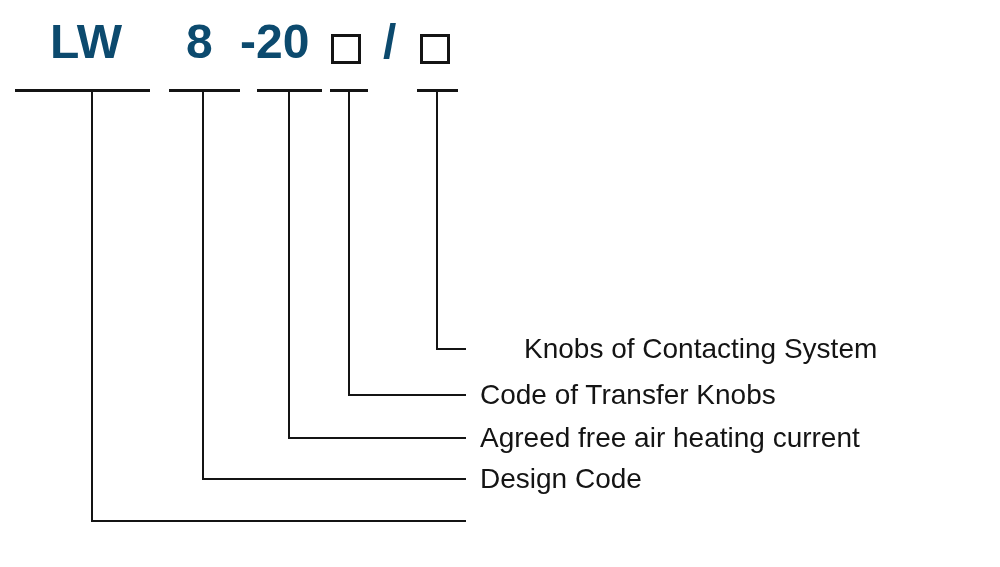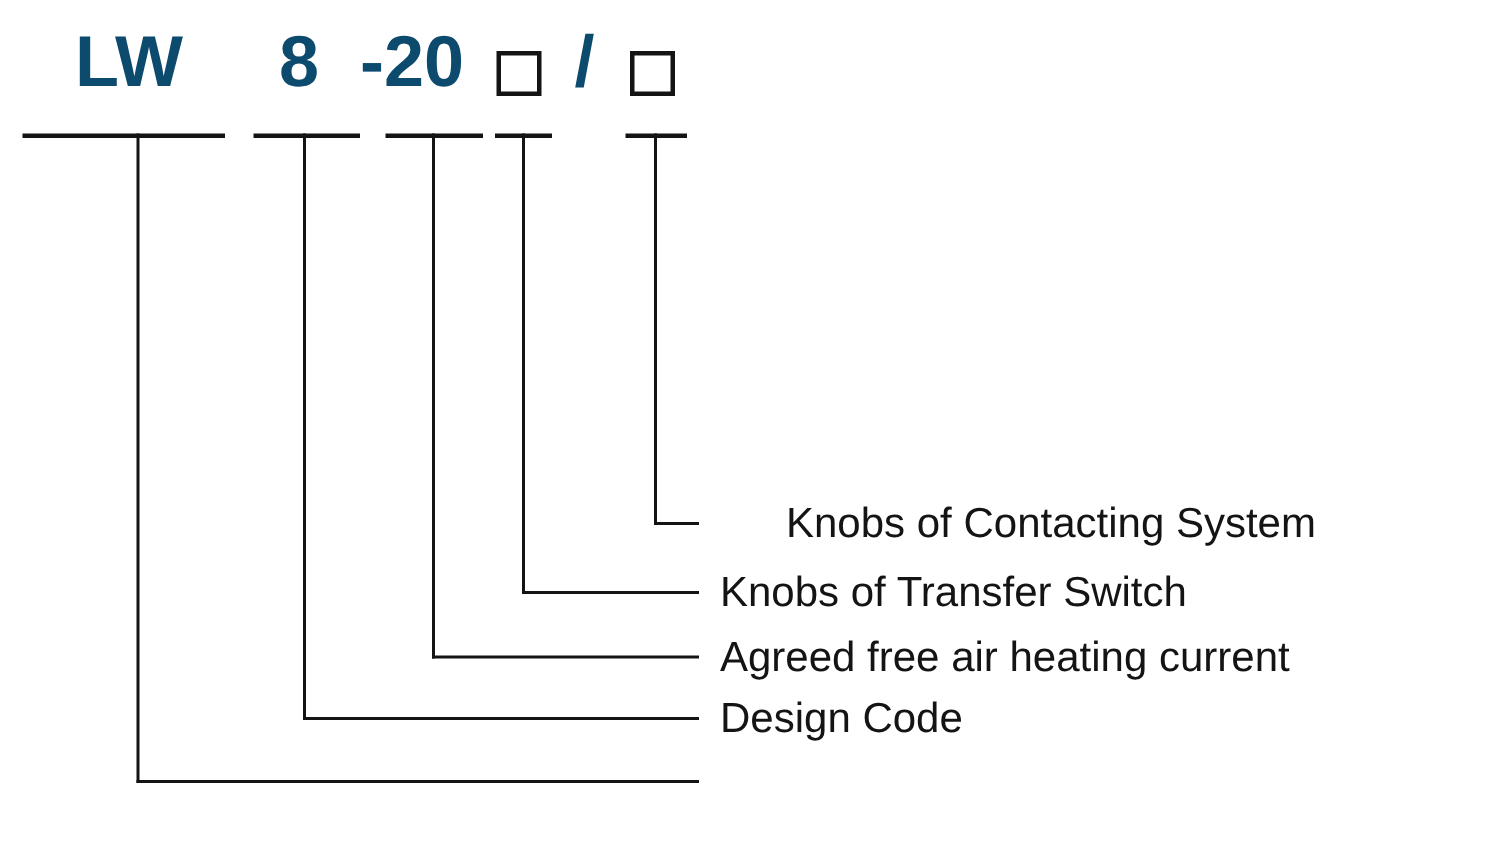--- a/index.html
+++ b/index.html
@@ -84,20 +84,20 @@
   <div class="vline" style="left:436px; top:89px; height:261px;"></div>
 
   <div class="leader" style="left:436px; top:348px; width:30px;"></div>
   <div class="leader" style="left:348px; top:394px; width:118px;"></div>
   <div class="leader" style="left:288px; top:437px; width:178px;"></div>
   <div class="leader" style="left:202px; top:478px; width:264px;"></div>
   <div class="leader" style="left:91px;  top:520px; width:375px;"></div>
 
   <span class="label" style="left:480px; top:335px;margin-left:44px;">Knobs of Contacting System</span>
 
-  <span class="label" style="left:480px; top:381px;">Knobs of Transfer Switch</span>
+  <span class="label" style="left:480px; top:381px;">Code of Transfer Knobs</span>
 
   <span class="label" style="left:480px; top:465px;">Design Code</span>
 
   <span class="label" style="left:480px; top:424px;">Agreed free air heating current</span>
 
 
 </div>
 
 </body></html>

